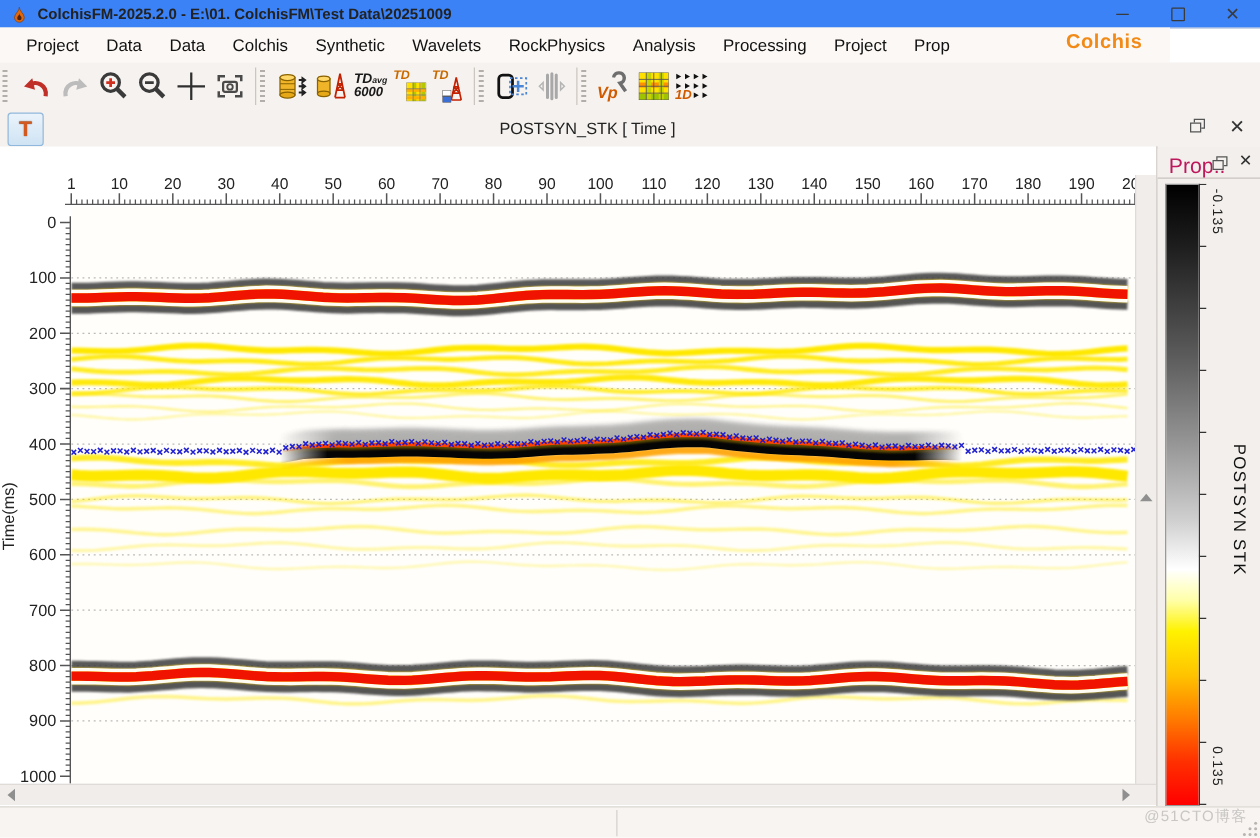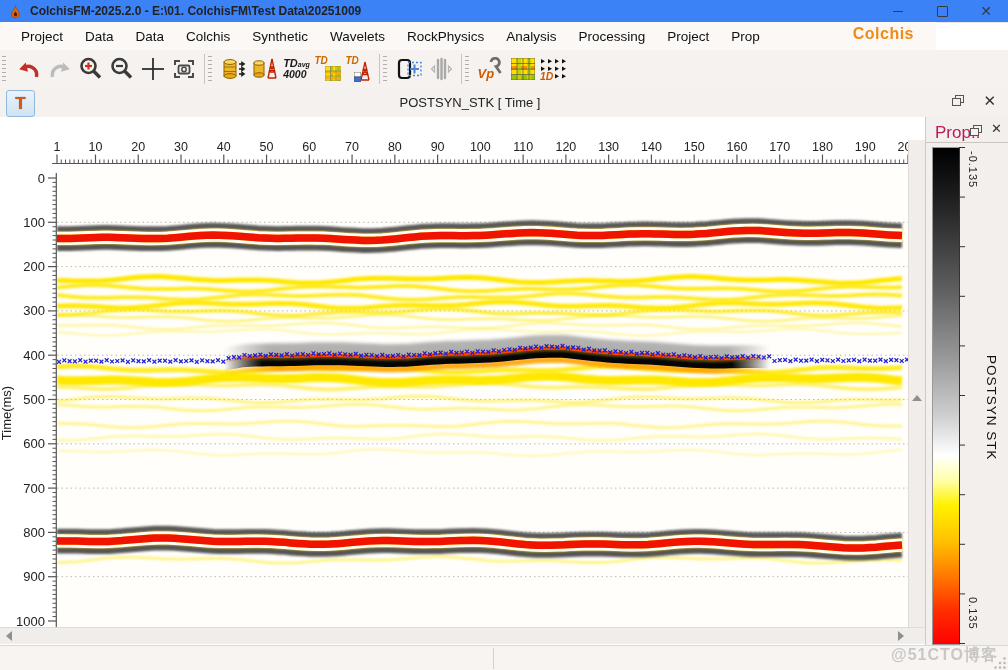--- a/index.html
+++ b/index.html
@@ -65,21 +65,21 @@
   #prop-close{position:absolute;right:7px;top:2px;font-size:13px;color:#333;}
   #colorbar{position:absolute;left:6px;top:30px;width:26px;height:496px;border:1px solid #999;}
   #cbar-ticks{position:absolute;left:33px;top:30px;width:10px;height:497px;}
   .vtext{writing-mode:vertical-rl;white-space:nowrap;}
   #cbar-min{position:absolute;left:41px;top:34px;font-size:11px;color:#222;letter-spacing:1px;}
   #cbar-max{position:absolute;left:41px;top:480px;font-size:11px;color:#222;letter-spacing:1px;}
   #cbar-name{position:absolute;left:58px;top:238px;font-size:13.5px;color:#111;letter-spacing:1px;}
   
   #statusbar{position:absolute;left:0;top:645px;width:1008px;height:25px;background:#f7f4f1;border-top:1px solid #dcd7d2;}
   #status-divider{position:absolute;left:493px;top:2px;width:1px;height:21px;background:#d5d0cb;}
-  #watermark{position:absolute;right:10px;top:645px;font-size:16px;color:#c9c7c5;letter-spacing:1px;z-index:5;font-weight:bold;}
+  #watermark{position:absolute;right:10px;top:645px;font-size:12px;color:#c9c7c5;letter-spacing:1px;z-index:5;}
   #resize-grip{position:absolute;right:1px;bottom:1px;}
 </style>
 </head>
 <body>
 
 <div id="titlebar">
   <svg class="flame" viewBox="0 0 16 16">
     <path d="M8 1 C8.3 4.5 3.2 7.5 3.2 11 a4.8 4.8 0 0 0 9.6 0 C12.8 7.5 7.7 4.5 8 1 Z" fill="#e2680c" stroke="#8a3c06" stroke-width="0.7"></path>
     <path d="M8 7 C8.2 9 5.8 10 5.8 11.6 a2.2 2.2 0 0 0 4.4 0 C10.2 10 7.8 9 8 7 Z" fill="#512008"></path>
   </svg>
@@ -187,21 +187,21 @@
         <ellipse cx="7" cy="19" rx="5" ry="2.2" fill="#e6a817" stroke="#8a6200" stroke-width="1"></ellipse>
         <g stroke="#c22000" stroke-width="1.4" fill="none">
           <path d="M20 3 L16 22 M20 3 L24 22 M16 22 H24"></path>
           <path d="M17.2 16 H22.8 M18 11 H22 M17.2 16 L22 11 M18 11 L22.8 16"></path>
         </g>
       </svg>
     </div>
     <div class="tbtn">
       <div style="text-align:left;">
         <div class="ticon-text" style="font-size:11px;color:#1a1a1a;"><span>TD</span><span style="font-size:7px;">avg</span></div>
-        <div class="ticon-text" style="font-size:10.5px;color:#1a1a1a;">4000</div>
+        <div class="ticon-text" style="font-size:10.5px;color:#1a1a1a;">6000</div>
       </div>
     </div>
     <div class="tbtn">
       <div style="position:relative;width:26px;height:26px;">
         <span class="ticon-text" style="position:absolute;left:0;top:0;font-size:10px;color:#c96a00;">TD</span>
         <svg width="16" height="15" viewBox="0 0 16 15" style="position:absolute;right:0;bottom:1px;">
           <rect x="0" y="0" width="16" height="15" fill="#ffe000"></rect>
           <rect x="5" y="0" width="3" height="15" fill="#b8c800"></rect>
             <rect x="12" y="0" width="3" height="15" fill="#b8c800"></rect>
           <rect x="0" y="5" width="16" height="2.5" fill="#ffb000"></rect>

